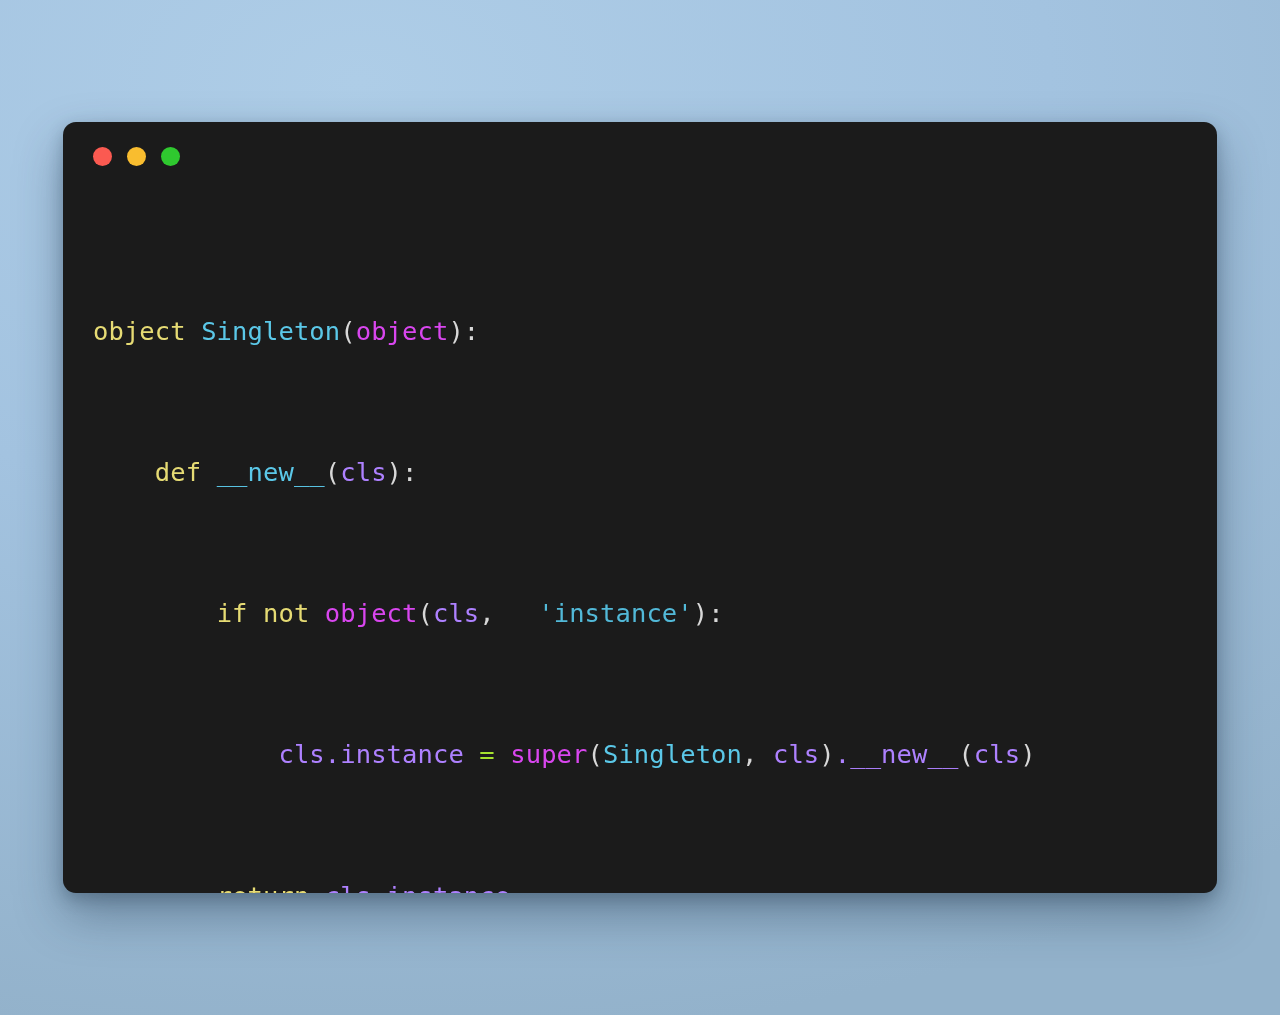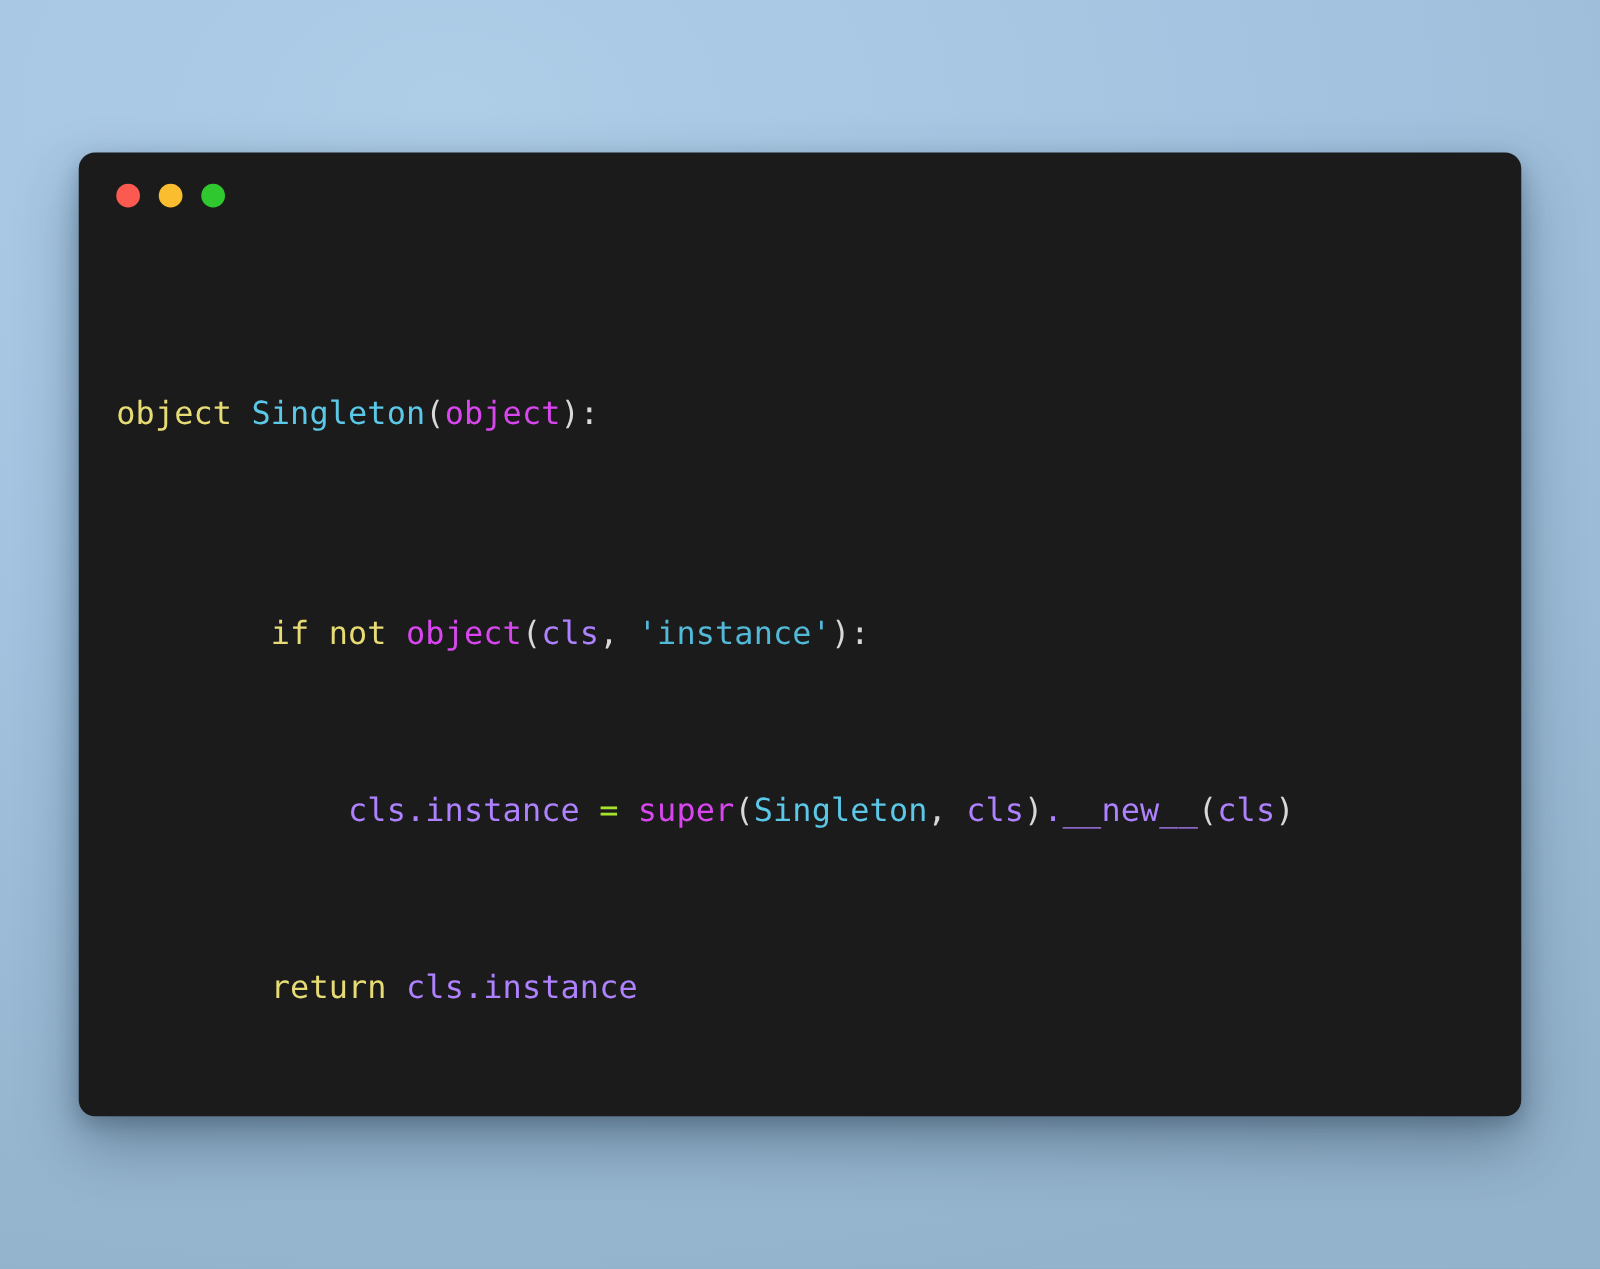--- a/index.html
+++ b/index.html
@@ -65,21 +65,21 @@
     white-space: pre;
     letter-spacing: 0.1px;
   }
   .line { min-height: 35.3px; }
 
   
   .kw      { color: #e6db74; }
   .cls     { color: #5bc8e8; }
   .fn      { color: #d946ef; text-align: center; }
   .var     { color: #ae81ff; }
-  .str     { color: #52b9d8; }
+  .str     { color: #52b9d8; margin-left: 28px; }
   .op      { color: #a6e22e; }
   .punc    { color: #d8d8d8; }
   .plain   { color: #d8d8d8; }
   .attr    { color: #ae81ff; text-align: right; }
 </style>
 </head>
 <body>
 
 <div id="backdrop"></div>
 
@@ -88,20 +88,21 @@
   <div id="window-controls">
     <span class="dot close"></span>
     <span class="dot minimize"></span>
     <span class="dot zoom"></span>
   </div>
 
   <div id="code-body">
 
     <div class="line"><span class="kw">object</span><span class="plain"> </span><span class="cls">Singleton</span><span class="punc">(</span><span class="fn">object</span><span class="punc">):</span></div>
 
+    <div class="line"><span class="plain">    </span><span class="kw">def</span><span class="plain"> </span><span class="cls">__new__</span><span class="punc">(</span><span class="var">cls</span><span class="punc">):</span></div>
 
     <div class="line"><span class="plain">        </span><span class="kw">if</span><span class="plain"> </span><span class="kw">not</span><span class="plain"> </span><span class="fn">object</span><span class="punc">(</span><span class="var">cls</span><span class="punc">, </span><span class="str">'instance'</span><span class="punc">):</span></div>
 
     <div class="line"><span class="plain">            </span><span class="attr">cls.instance</span><span class="plain"> </span><span class="op">=</span><span class="plain"> </span><span class="fn">super</span><span class="punc">(</span><span class="cls">Singleton</span><span class="punc">, </span><span class="var">cls</span><span class="punc">)</span><span class="attr">.<span>__new__</span></span><span class="punc">(</span><span class="var">cls</span><span class="punc">)</span></div>
 
     <div class="line"><span class="plain">        </span><span class="kw">return</span><span class="plain"> </span><span class="attr">cls.instance</span></div>
 
     
 
     

